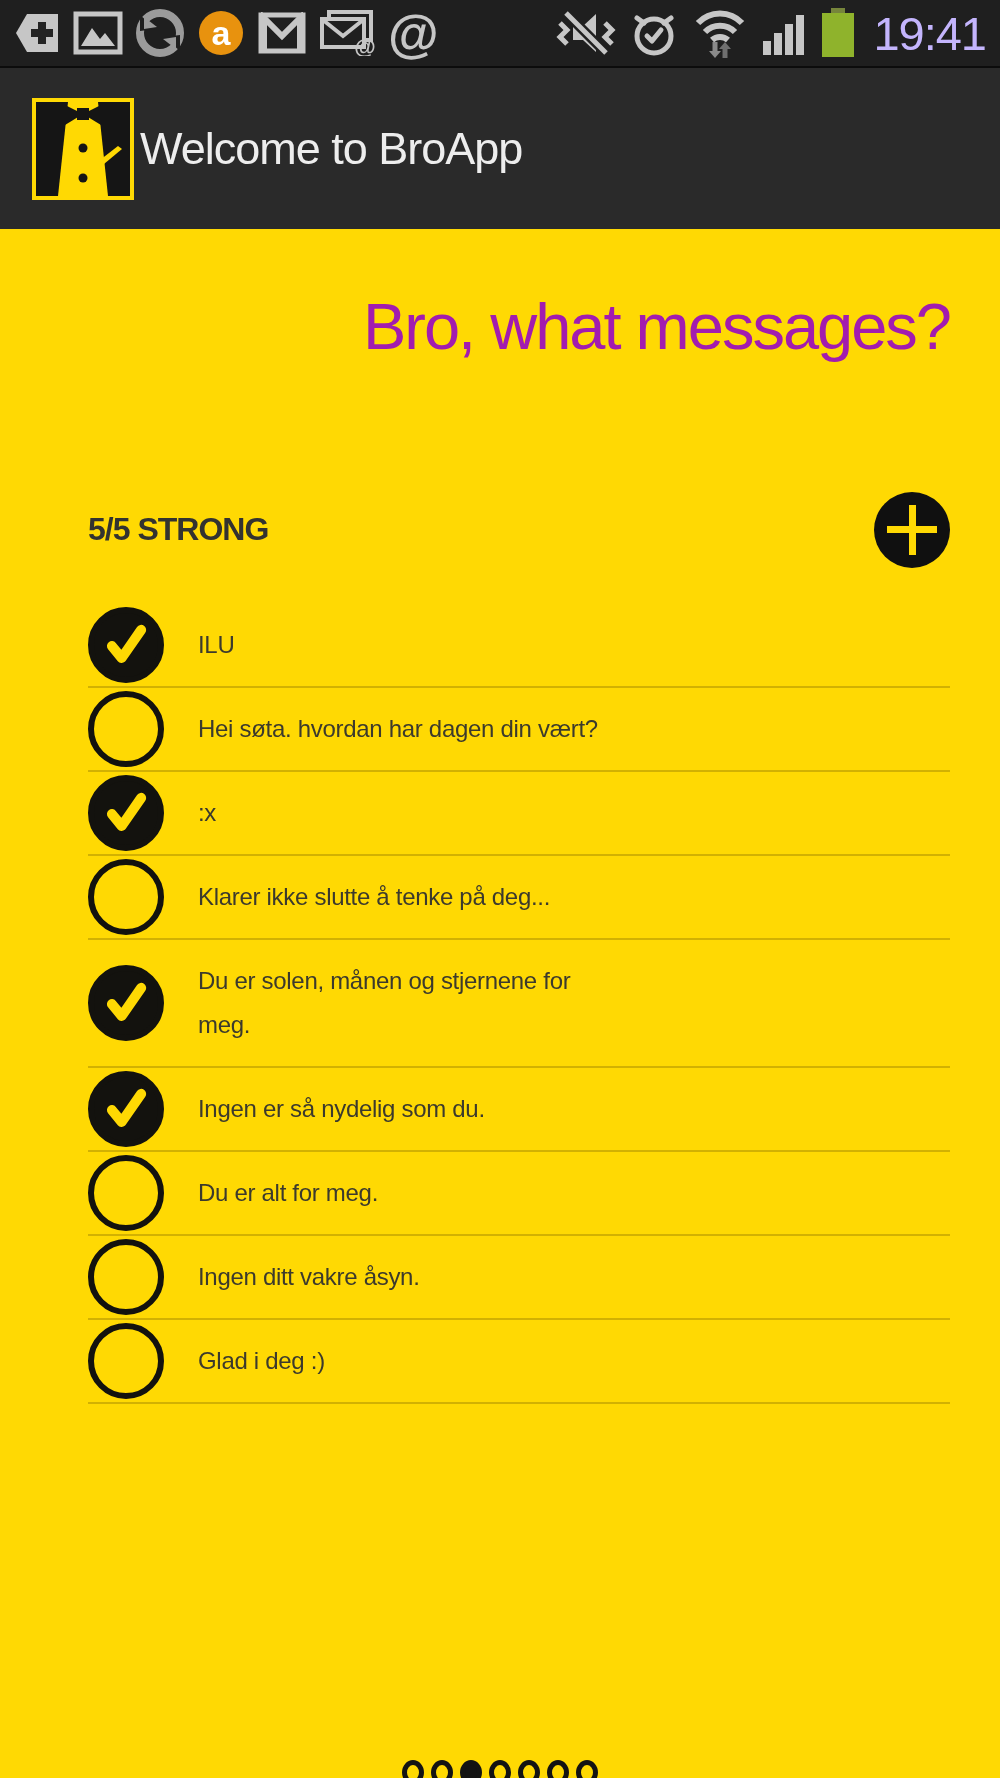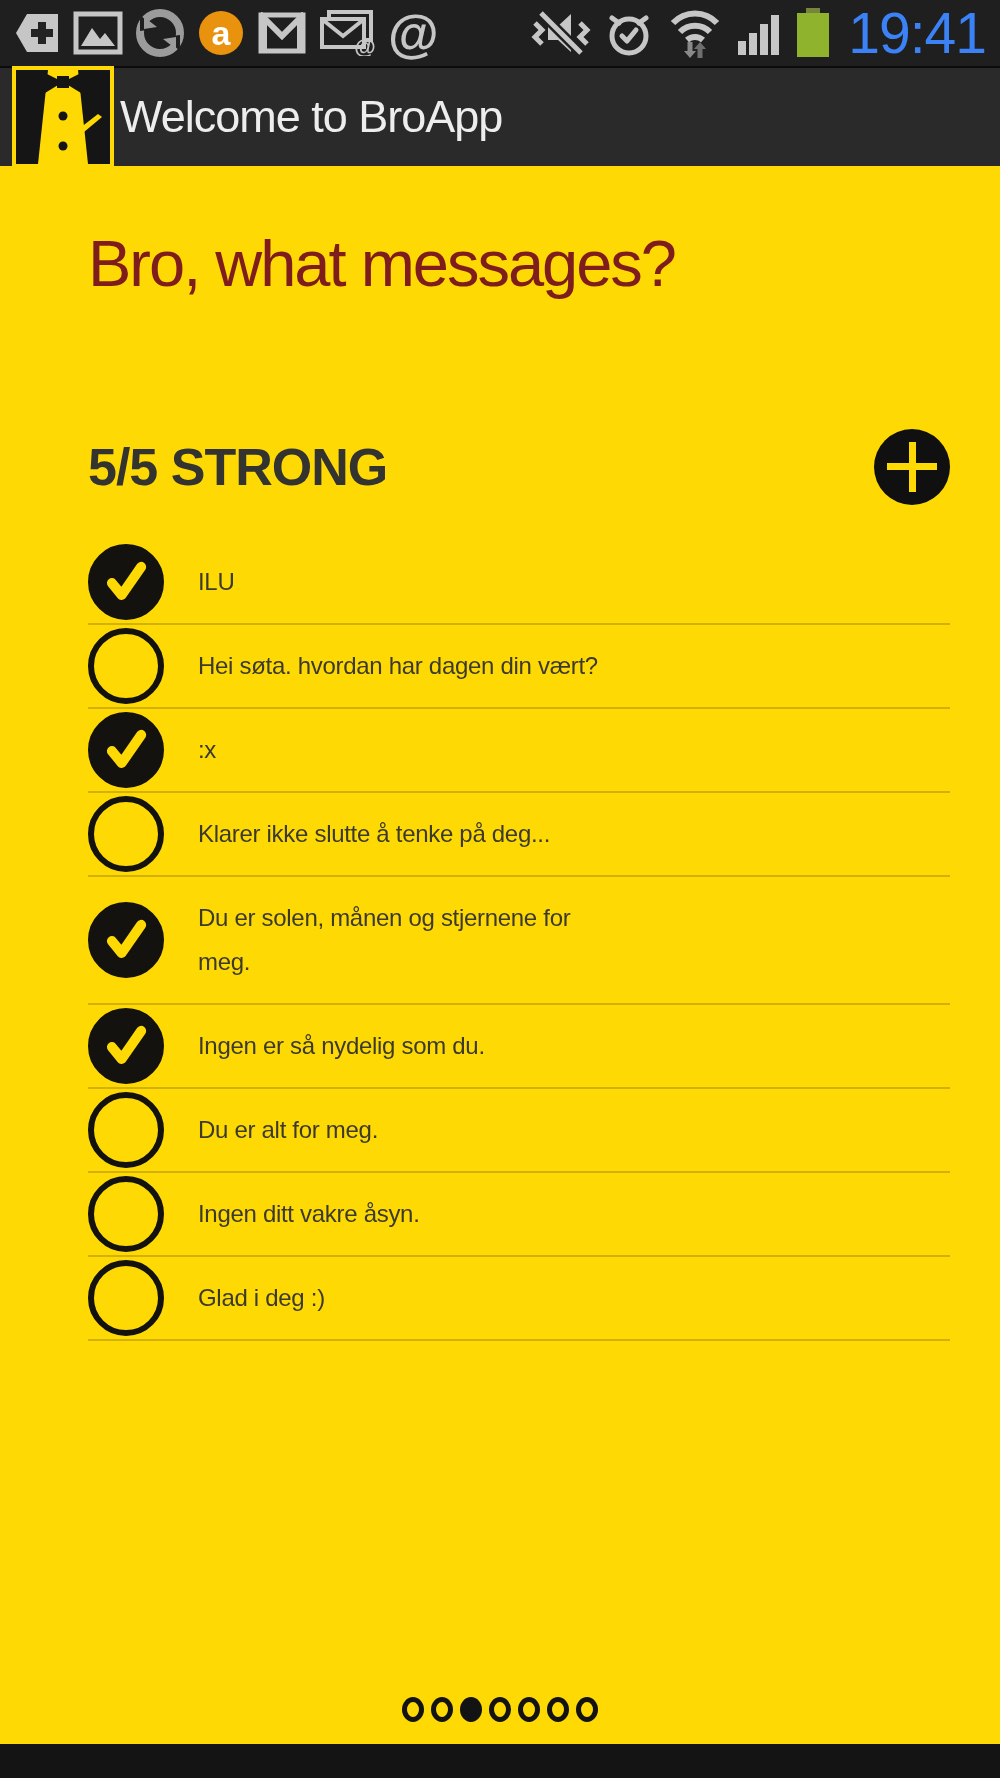--- a/index.html
+++ b/index.html
@@ -14,56 +14,56 @@
   
   .status-bar{
     height:68px;background:#1f1f1f;
     display:flex;justify-content:space-between;align-items:center;
     padding:0 14px;box-sizing:border-box;
     border-bottom:2px solid #0c0c0c;
   }
   .sb-group{display:flex;align-items:center;gap:13px;}
   .sb-group svg{display:block;}
   .at-glyph{color:#c6c6c6;font-size:52px;font-weight:bold;line-height:48px;}
-  .sb-time{color:#3b82f6;font-size:57px;letter-spacing:-1px;margin-left:4px;}
+  .sb-time{color:#c4b5fd;font-size:47px;letter-spacing:-1px;margin-left:4px;}
 
   
   .app-bar{
-    height:98px;background:#2a2a2a;
+    height:161px;background:#2a2a2a;
     display:flex;align-items:center;
-    padding-left:12px;box-sizing:border-box;
+    padding-left:32px;box-sizing:border-box;
   }
   .logo{width:102px;height:102px;display:block;}
   .app-title{color:#ededed;font-size:45px;letter-spacing:-1px;margin-left:6px;}
 
   
   .content{
     position:relative;height:1578px;overflow:hidden;
     background:#ffd903;
   }
   .scroll-area{
     height:1512px;overflow:hidden;
     padding:0 50px 0 88px;box-sizing:border-box;
   }
   h1.page-heading{
     margin:62px 0 0 0;
-    font-size:65px;font-weight:400;color:#7f1d1d;
-    letter-spacing:-2px;line-height:1.12;
+    font-size:65px;font-weight:400;color:#a21caf;
+    letter-spacing:-2px;line-height:1.12;text-align:right;
   }
   p.page-desc{
     margin:74px 0 0 0;
     font-size:34px;color:#413f31;line-height:1.24;
     letter-spacing:-0.3px;white-space:pre-line;
   }
   .section-row{
     display:flex;align-items:center;justify-content:space-between;
     margin-top:128px;
   }
   .section-title{
-    margin:0;font-size:52px;font-weight:700;color:#333330;letter-spacing:-1px;
+    margin:0;font-size:32px;font-weight:700;color:#333330;letter-spacing:-1px;
   }
   .add-btn{
     width:76px;height:76px;border-radius:50%;
     background:#101010;border:none;position:relative;cursor:pointer;padding:0;
     flex:0 0 auto;
   }
   .add-btn::before{
     content:"";position:absolute;left:13px;right:13px;top:50%;height:7px;margin-top:-3.5px;
     background:#ffd903;
   }

